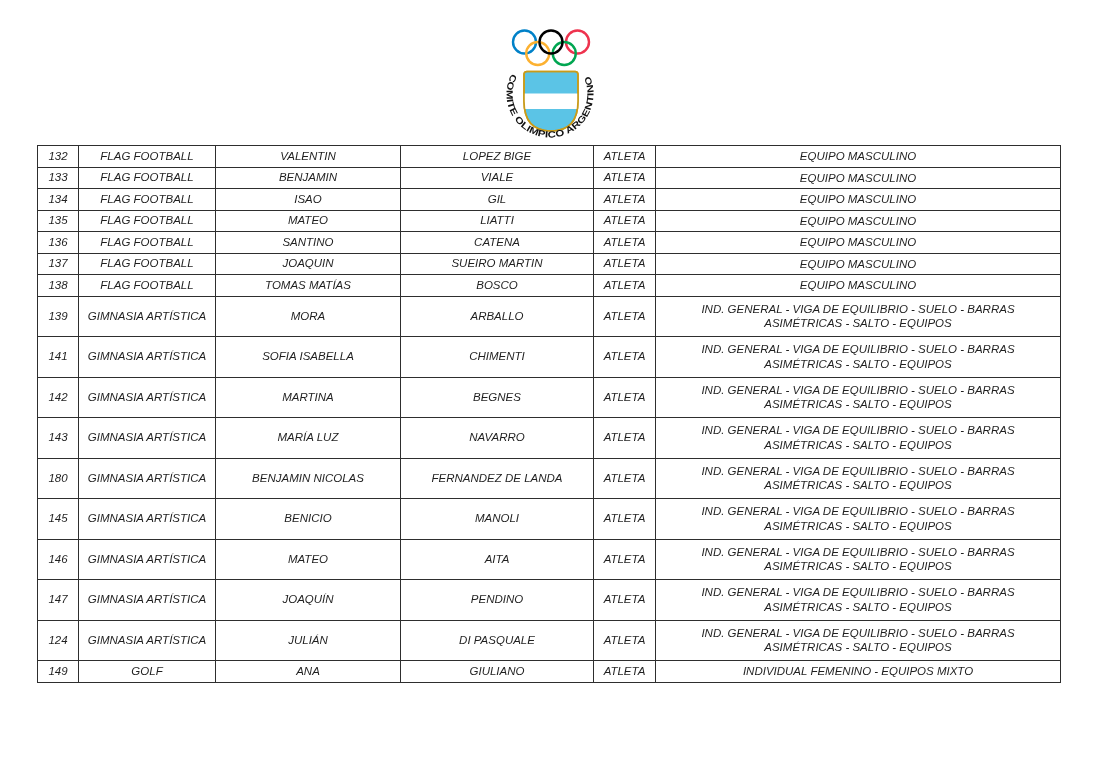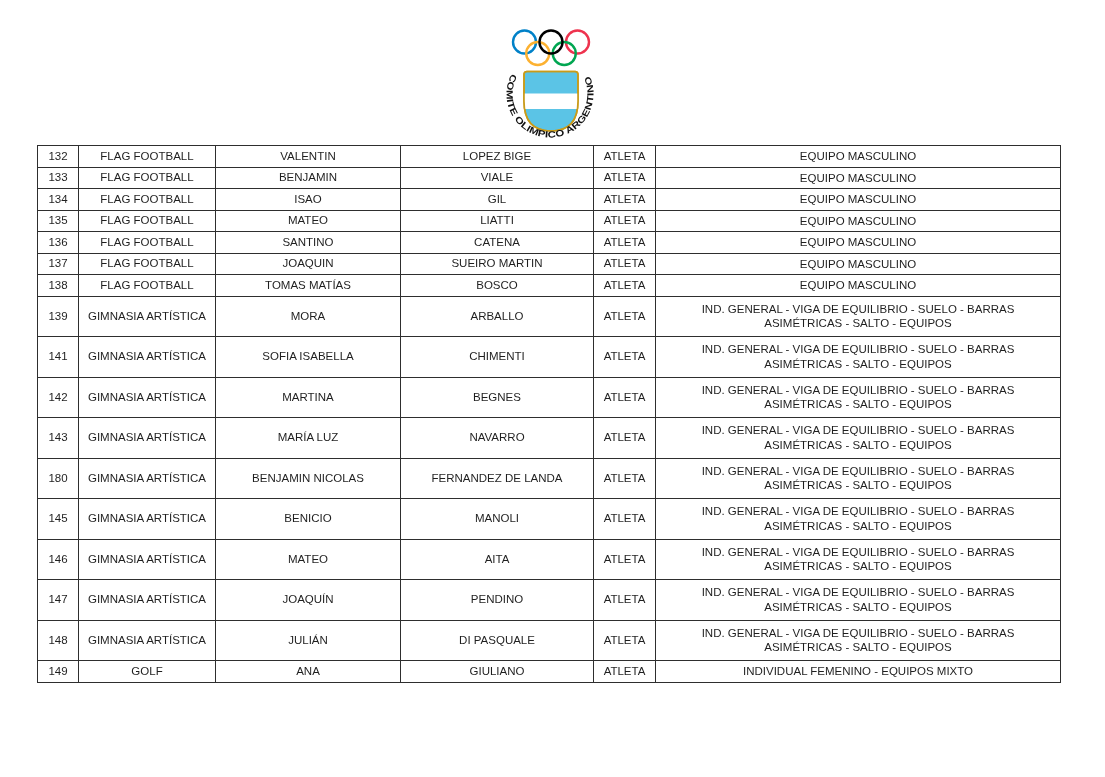--- a/index.html
+++ b/index.html
@@ -29,20 +29,21 @@
   .table-wrap {
     position: absolute;
     left: 37px;
     top: 145px;
     width: 1023px;
   }
   table.roster {
     border-collapse: collapse;
     table-layout: fixed;
     width: 1023px;
+    font-style: italic;
   }
   table.roster td {
     border: 1px solid #2e2e2e;
     text-align: center;
     vertical-align: middle;
     padding: 0 2px;
     font-size: 11.5px;
     line-height: 13px;
     overflow: hidden;
     white-space: nowrap;
@@ -244,21 +245,21 @@
     <td class="c-num">147</td>
     <td class="c-sport">GIMNASIA ARTÍSTICA</td>
     <td class="c-first">JOAQUÍN</td>
     <td class="c-last">PENDINO</td>
     <td class="c-role">ATLETA</td>
     <td class="c-events">
       <div class="ev">IND. GENERAL - VIGA DE EQUILIBRIO - SUELO - BARRAS ASIMÉTRICAS - SALTO - EQUIPOS</div>
     </td>
   </tr>
           <tr class="tall">
-    <td class="c-num">148</td>
+    <td class="c-num">124</td>
     <td class="c-sport">GIMNASIA ARTÍSTICA</td>
     <td class="c-first">JULIÁN</td>
     <td class="c-last">DI PASQUALE</td>
     <td class="c-role">ATLETA</td>
     <td class="c-events">
       <div class="ev">IND. GENERAL - VIGA DE EQUILIBRIO - SUELO - BARRAS ASIMÉTRICAS - SALTO - EQUIPOS</div>
     </td>
   </tr>
           <tr class="short">
     <td class="c-num">149</td>

